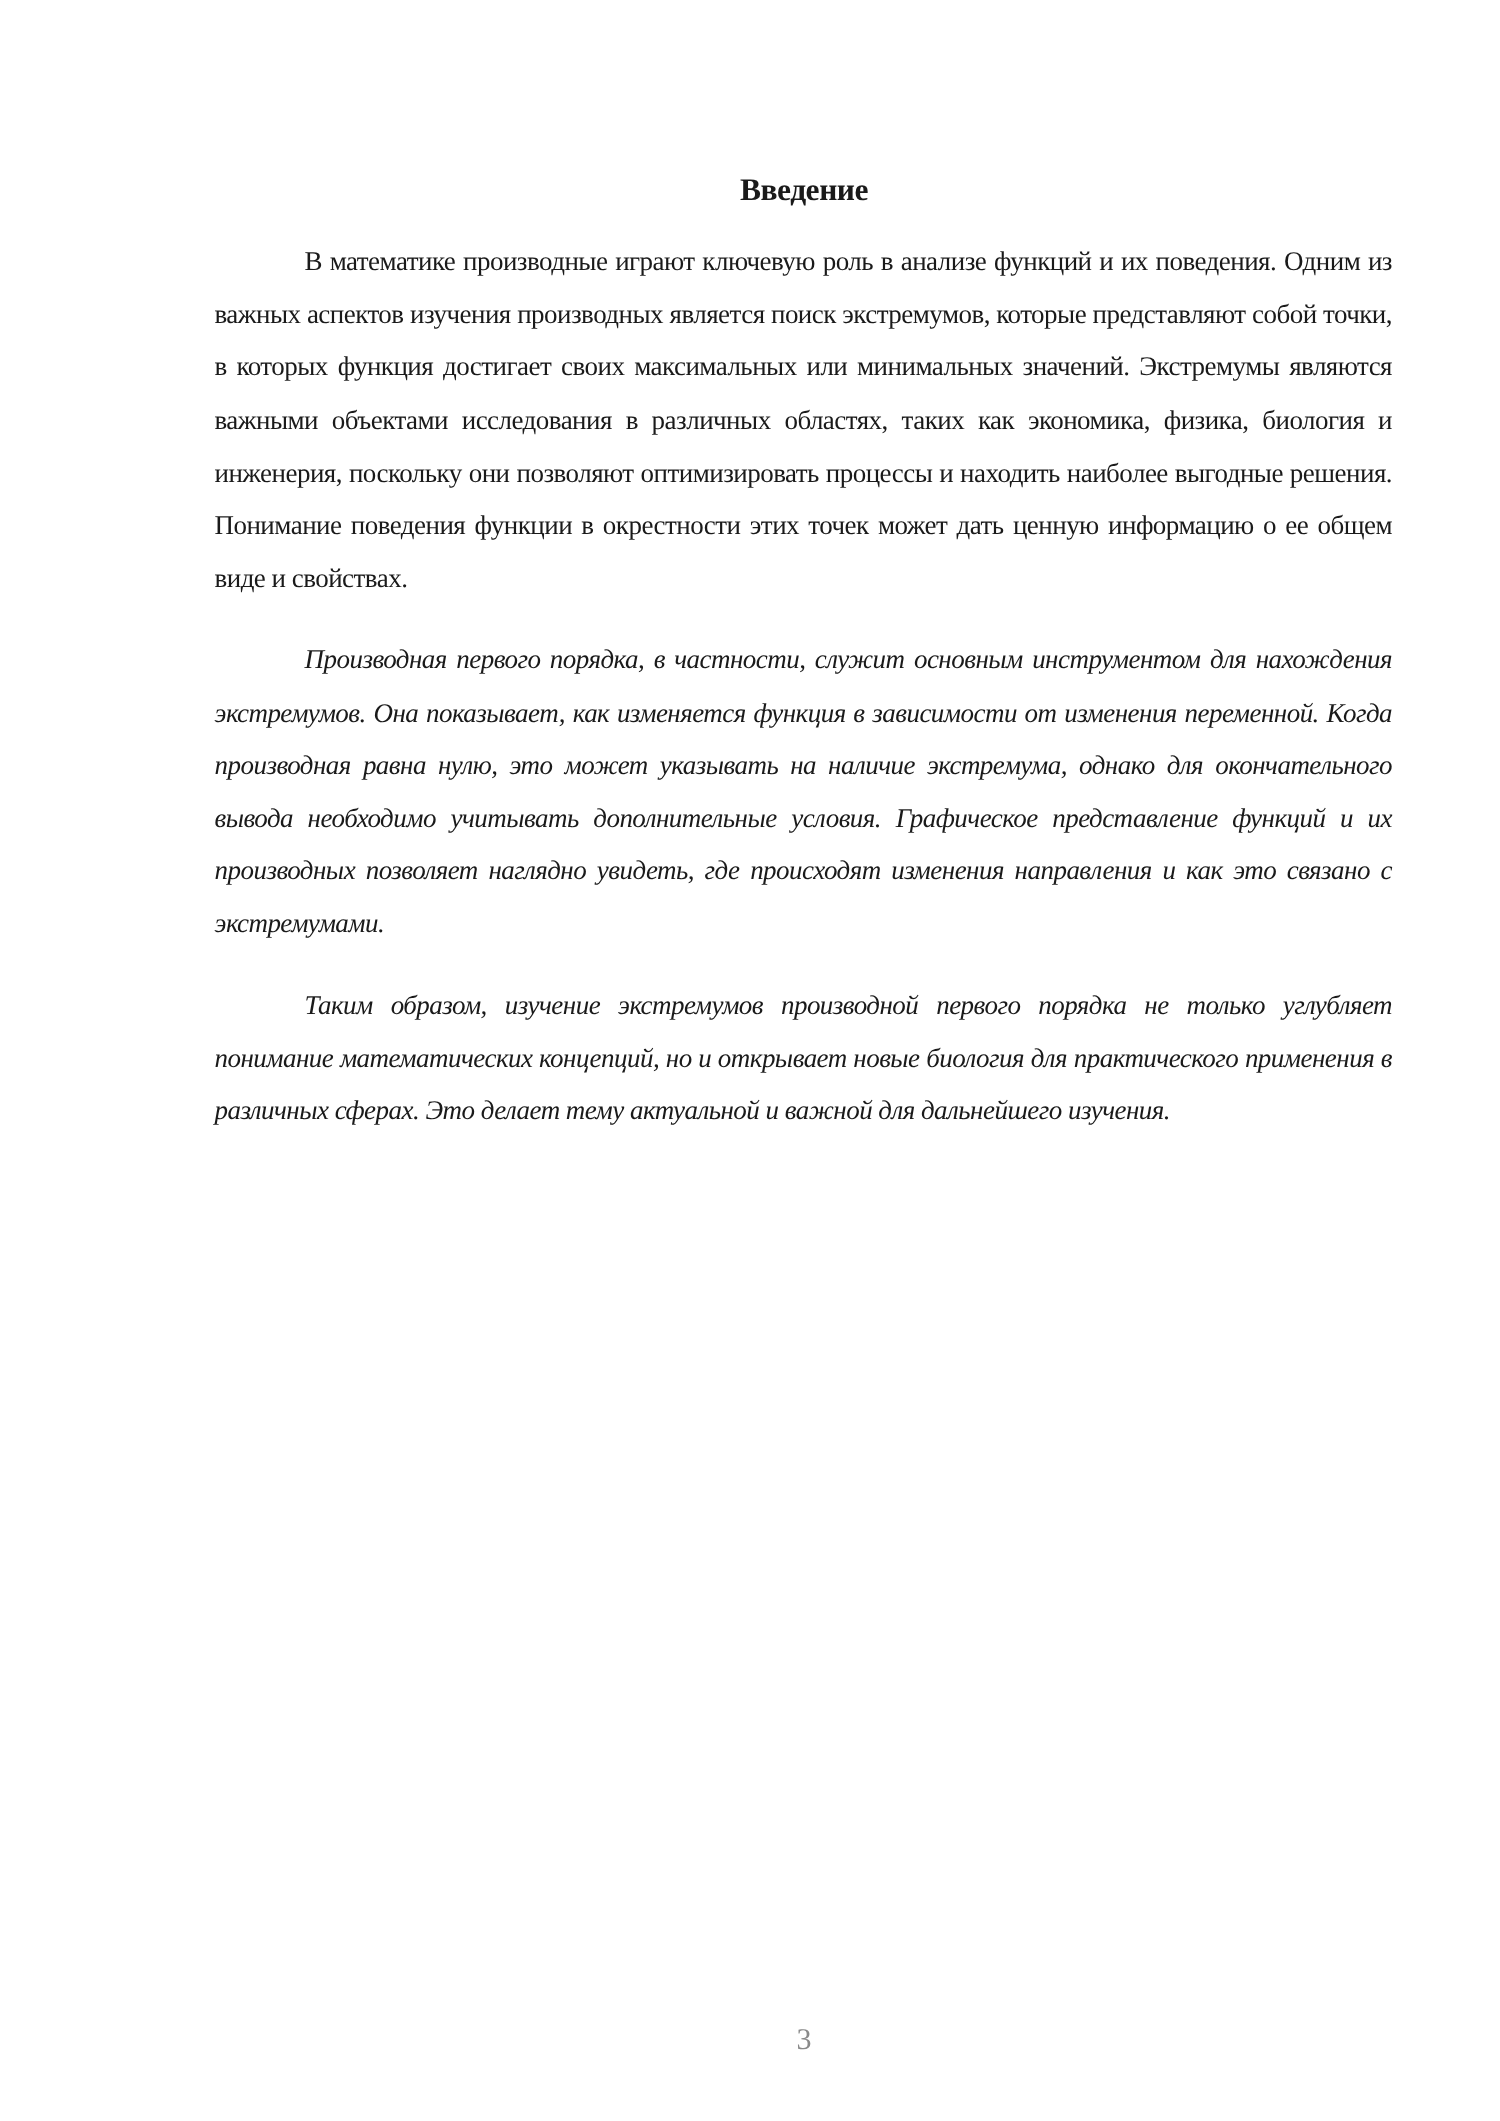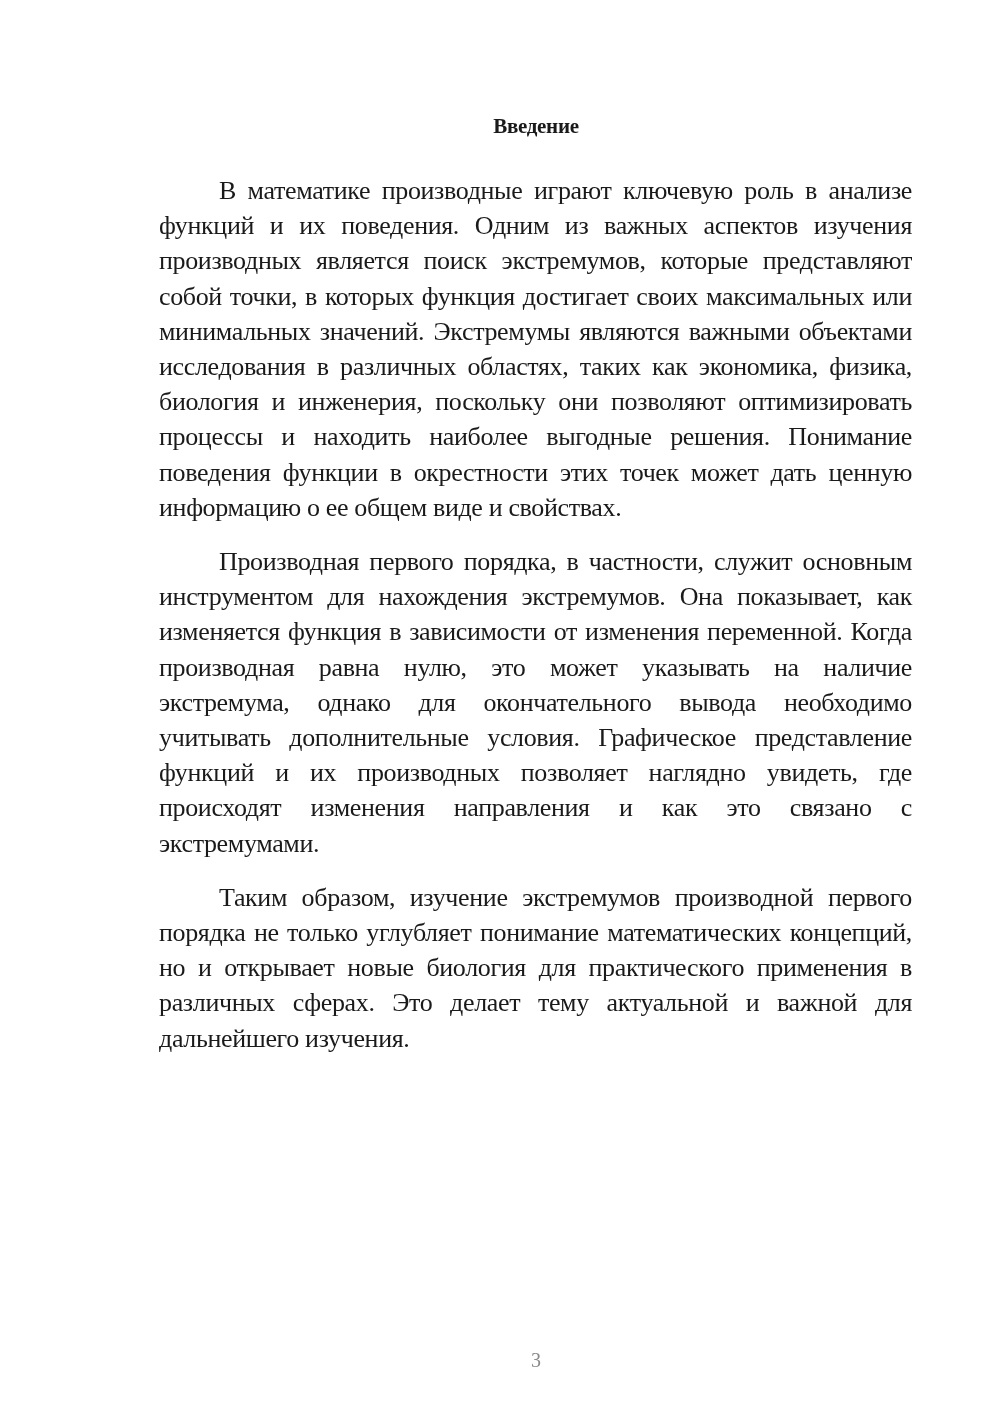--- a/index.html
+++ b/index.html
@@ -32,30 +32,31 @@
       line-height: 30px;
       letter-spacing: -0.3px;
     }
     .body {
       position: absolute;
       left: 143px;
       width: 785px;
       top: 142px;
     }
     .para {
-      margin: 16px;
-      font-size: 26px;
+      margin: 0;
+      font-size: 18px;
       line-height: 35.2px;
       text-align: justify;
       text-indent: 60px;
       letter-spacing: -0.35px;
       word-spacing: 0px;
     }
     .para + .para {
       margin-top: 19px;
+      font-style: italic;
     }
     .page-number {
       position: absolute;
       top: 1334px;
       left: 0;
       width: 1072px;
       text-align: center;
       font-size: 20px;
       color: #8a8a8a;
     }

